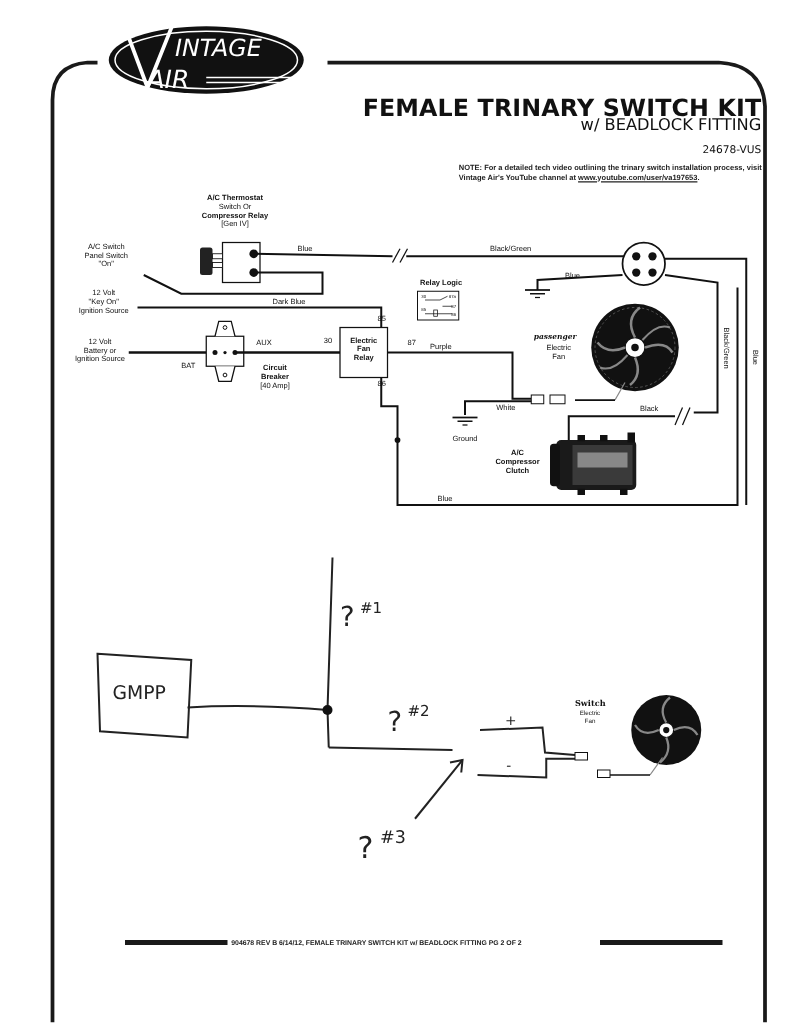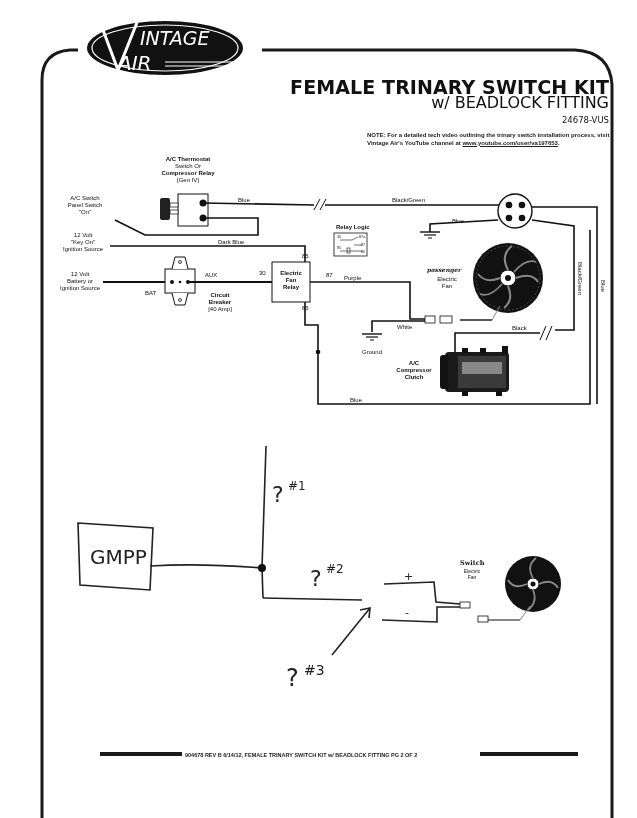--- a/index.html
+++ b/index.html
@@ -1,21 +1,21 @@
 <!DOCTYPE html>
 <html><head>
 <meta charset="utf-8">
 <style>
   html, body { margin: 0; padding: 0; background: #ffffff; }
   body { width: 637px; height: 818px; position: relative; overflow: hidden; font-family: "Liberation Sans", sans-serif; color: #111; }
   svg { position: absolute; left: 0; top: 0; }
   .t { position: absolute; font-size: 6px; line-height: 7px; text-align: center; color: #111; white-space: nowrap; }
   .tl { text-align: left; }
   .title1 { position: absolute; right: 28px; top: 76px; font-size: 19px; font-weight: bold; letter-spacing: 0.1px; white-space: nowrap; font-family: "DejaVu Sans", sans-serif; }
-  .title2 { position: absolute; right: 28px; top: 93px; font-size: 16px; white-space: nowrap; font-family: "DejaVu Sans", sans-serif; }
+  .title2 { position: absolute; right: 28px; top: 93px; font-size: 13px; white-space: nowrap; font-family: "DejaVu Sans", sans-serif; }
   .title3 { position: absolute; right: 28px; top: 115px; font-size: 8.5px; white-space: nowrap; font-family: "DejaVu Sans", sans-serif; }
   .note { position: absolute; left: 367px; top: 132px; width: 245px; font-size: 6px; line-height: 7.5px; font-weight: bold; color: #222; }
   .note .url { text-decoration: underline; }
   .footer { position: absolute; left: 185px; top: 752px; font-size: 5.5px; font-weight: bold; white-space: nowrap; color: #222; }
   .hand { position: absolute; font-family: "DejaVu Sans", sans-serif; color: #222; white-space: nowrap; }
   .vert { transform: rotate(90deg); transform-origin: left top; }
 </style>
 </head>
 <body>
 
@@ -236,21 +236,21 @@
   <div>Electric</div>
   <div>Fan</div>
 </div>
 <div class="t" style="left:356px;top:349px;width:32px;">Ground</div>
 <div class="t" style="left:388px;top:360px;width:52px;font-weight:bold;">
   <div>A/C</div>
   <div>Compressor</div>
   <div>Clutch</div>
 </div>
 
-<div class="hand" style="left:90px;top:545px;font-size:20px;">GMPP</div>
+<div class="hand" style="left:90px;top:545px;font-size:15px;">GMPP</div>
 <div class="hand" style="left:272px;top:482px;font-size:22px;">?</div>
 <div class="hand" style="left:288px;top:479px;font-size:12px;">#1</div>
 <div class="hand" style="left:310px;top:566px;font-size:22px;">?</div>
 <div class="hand" style="left:326px;top:562px;font-size:12px;">#2</div>
 <div class="hand" style="left:286px;top:664px;font-size:24px;">?</div>
 <div class="hand" style="left:304px;top:662px;font-size:14px;">#3</div>
 <div class="hand" style="left:404px;top:570px;font-size:11px;">+</div>
 <div class="hand" style="left:405px;top:606px;font-size:11px;">-</div>
 <div class="t tl" style="left:460px;top:560px;font-weight:bold;font-family:'DejaVu Serif',serif;font-size:6.5px;">Switch</div>
 <div class="t" style="left:458px;top:568px;width:28px;font-size:5px;line-height:6px;">

